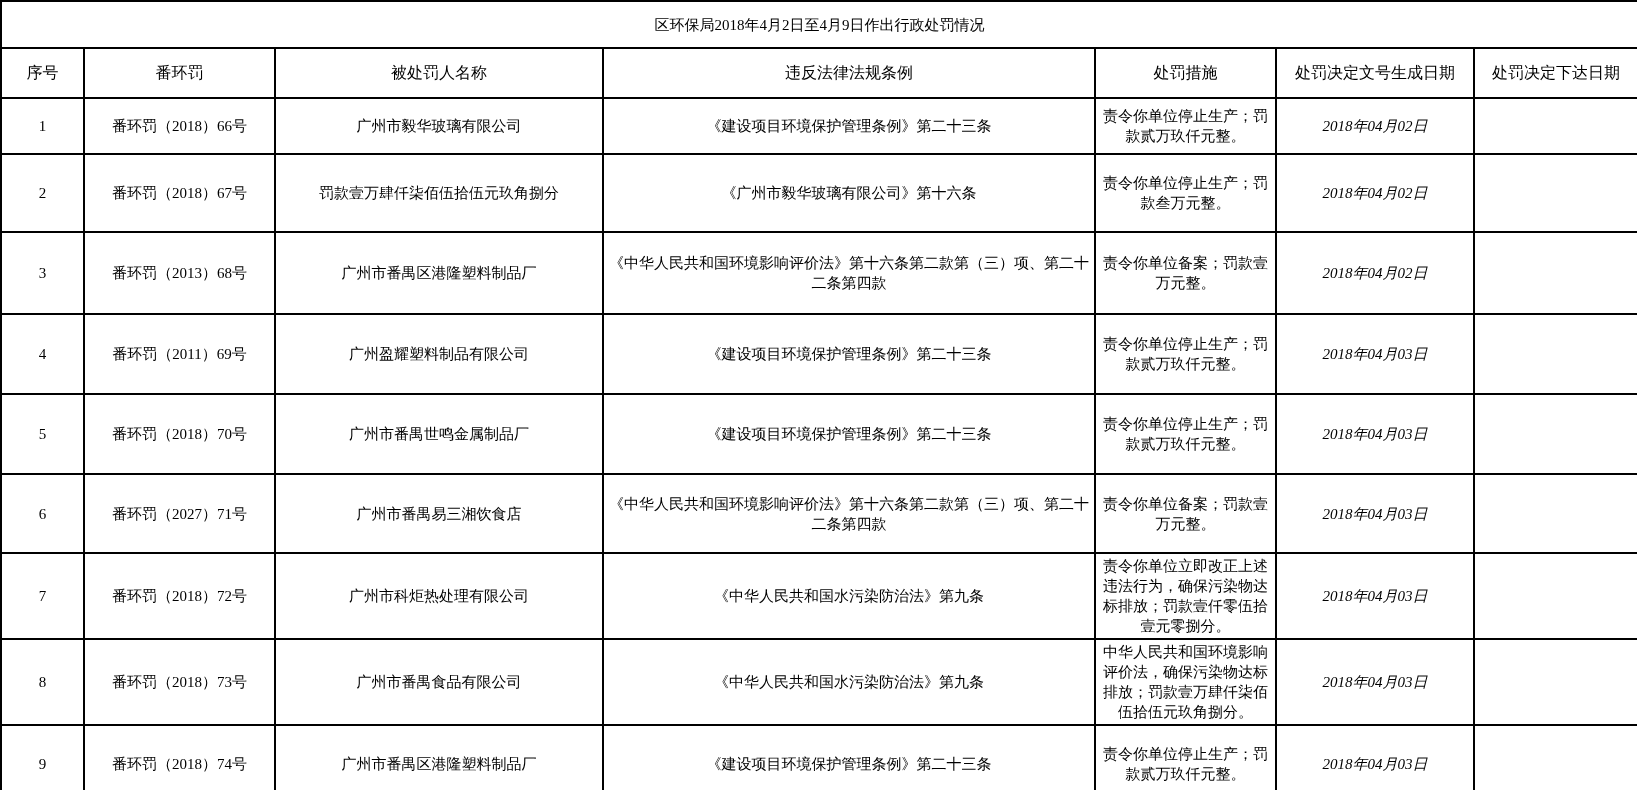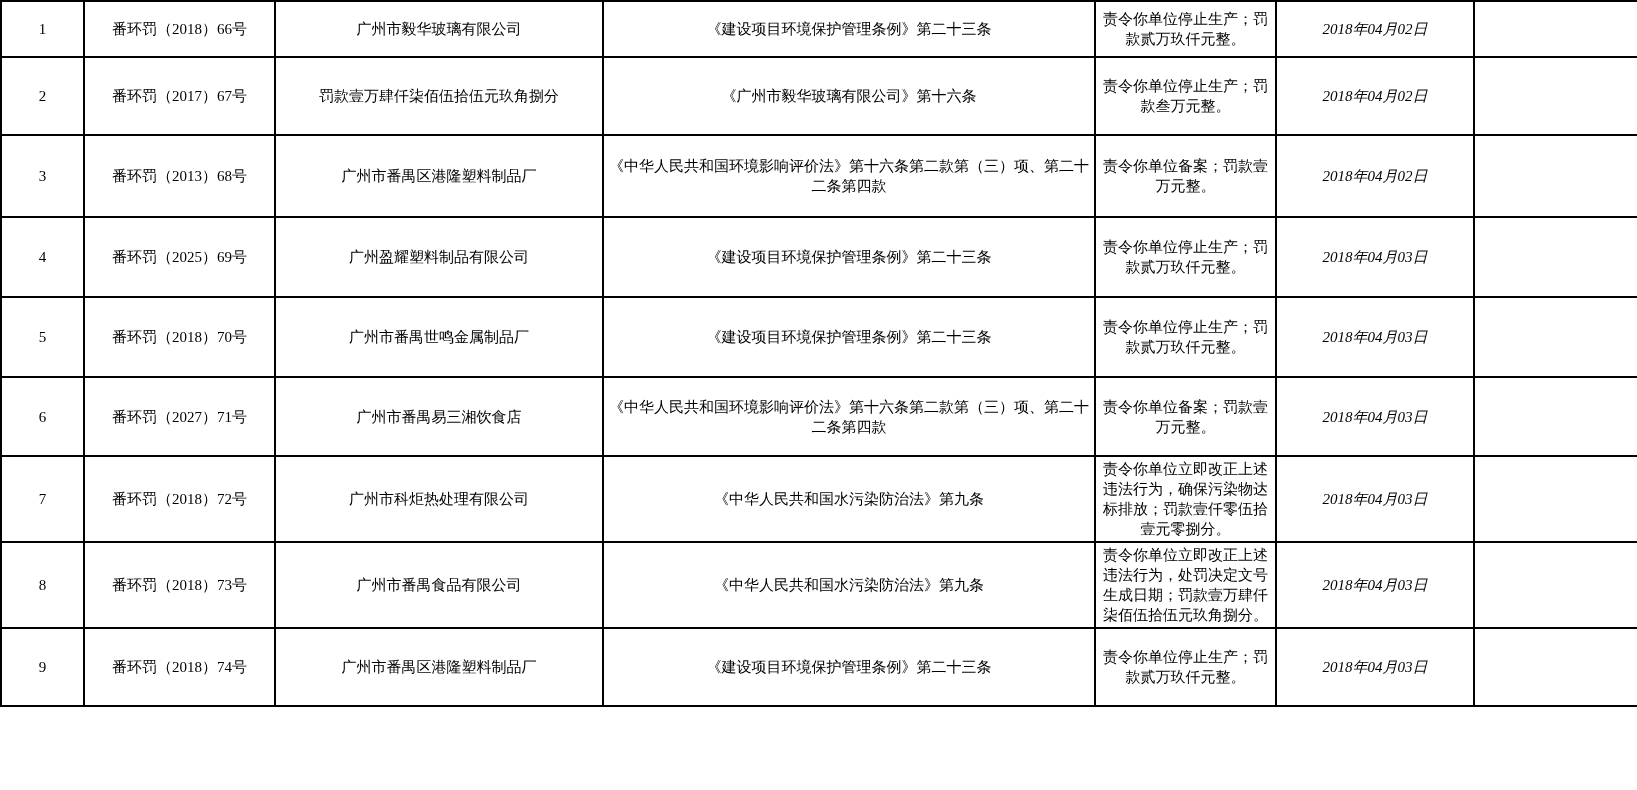--- a/index.html
+++ b/index.html
@@ -67,52 +67,64 @@
   <colgroup>
     <col style="width:83px">
     <col style="width:191px">
     <col style="width:328px">
     <col style="width:492px">
     <col style="width:181px">
     <col style="width:198px">
     <col style="width:164px">
   </colgroup>
   <thead>
+    <tr>
+      <td class="title-cell" colspan="7">区环保局2018年4月2日至4月9日作出行政处罚情况</td>
+    </tr>
+    <tr class="header-row">
+      <th>序号</th>
+      <th>番环罚</th>
+      <th>被处罚人名称</th>
+      <th>违反法律法规条例</th>
+      <th>处罚措施</th>
+      <th>处罚决定文号生成日期</th>
+      <th>处罚决定下达日期</th>
+    </tr>
   </thead>
   <tbody>
     <tr class="r1">
       <td>1</td>
       <td>番环罚（2018）66号</td>
       <td>广州市毅华玻璃有限公司</td>
       <td>《建设项目环境保护管理条例》第二十三条</td>
       <td class="measure-cell">责令你单位停止生产；罚款贰万玖仟元整。</td>
       <td class="date-cell">2018年04月02日</td>
       <td></td>
     </tr>
     <tr class="r2">
       <td>2</td>
-      <td>番环罚（2017）67号</td>
+      <td>番环罚（2018）67号</td>
       <td>罚款壹万肆仟柒佰伍拾伍元玖角捌分</td>
       <td>《广州市毅华玻璃有限公司》第十六条</td>
       <td class="measure-cell">责令你单位停止生产；罚款叁万元整。</td>
       <td class="date-cell">2018年04月02日</td>
       <td></td>
     </tr>
     <tr class="r3">
       <td>3</td>
       <td>番环罚（2013）68号</td>
       <td>广州市番禺区港隆塑料制品厂</td>
       <td>《中华人民共和国环境影响评价法》第十六条第二款第（三）项、第二十二条第四款</td>
       <td class="measure-cell">责令你单位备案；罚款壹万元整。</td>
       <td class="date-cell">2018年04月02日</td>
       <td></td>
     </tr>
     <tr class="r4">
       <td>4</td>
-      <td>番环罚（2025）69号</td>
+      <td>番环罚（2011）69号</td>
       <td>广州盈耀塑料制品有限公司</td>
       <td>《建设项目环境保护管理条例》第二十三条</td>
       <td class="measure-cell">责令你单位停止生产；罚款贰万玖仟元整。</td>
       <td class="date-cell">2018年04月03日</td>
       <td></td>
     </tr>
     <tr class="r5">
       <td>5</td>
       <td>番环罚（2018）70号</td>
       <td>广州市番禺世鸣金属制品厂</td>
@@ -137,21 +149,21 @@
       <td>《中华人民共和国水污染防治法》第九条</td>
       <td class="measure-cell">责令你单位立即改正上述违法行为，确保污染物达标排放；罚款壹仟零伍拾壹元零捌分。</td>
       <td class="date-cell">2018年04月03日</td>
       <td></td>
     </tr>
     <tr class="r8">
       <td>8</td>
       <td>番环罚（2018）73号</td>
       <td>广州市番禺食品有限公司</td>
       <td>《中华人民共和国水污染防治法》第九条</td>
-      <td class="measure-cell">责令你单位立即改正上述违法行为，处罚决定文号生成日期；罚款壹万肆仟柒佰伍拾伍元玖角捌分。</td>
+      <td class="measure-cell">中华人民共和国环境影响评价法，确保污染物达标排放；罚款壹万肆仟柒佰伍拾伍元玖角捌分。</td>
       <td class="date-cell">2018年04月03日</td>
       <td></td>
     </tr>
     <tr class="r9">
       <td>9</td>
       <td>番环罚（2018）74号</td>
       <td>广州市番禺区港隆塑料制品厂</td>
       <td>《建设项目环境保护管理条例》第二十三条</td>
       <td class="measure-cell">责令你单位停止生产；罚款贰万玖仟元整。</td>
       <td class="date-cell">2018年04月03日</td>

